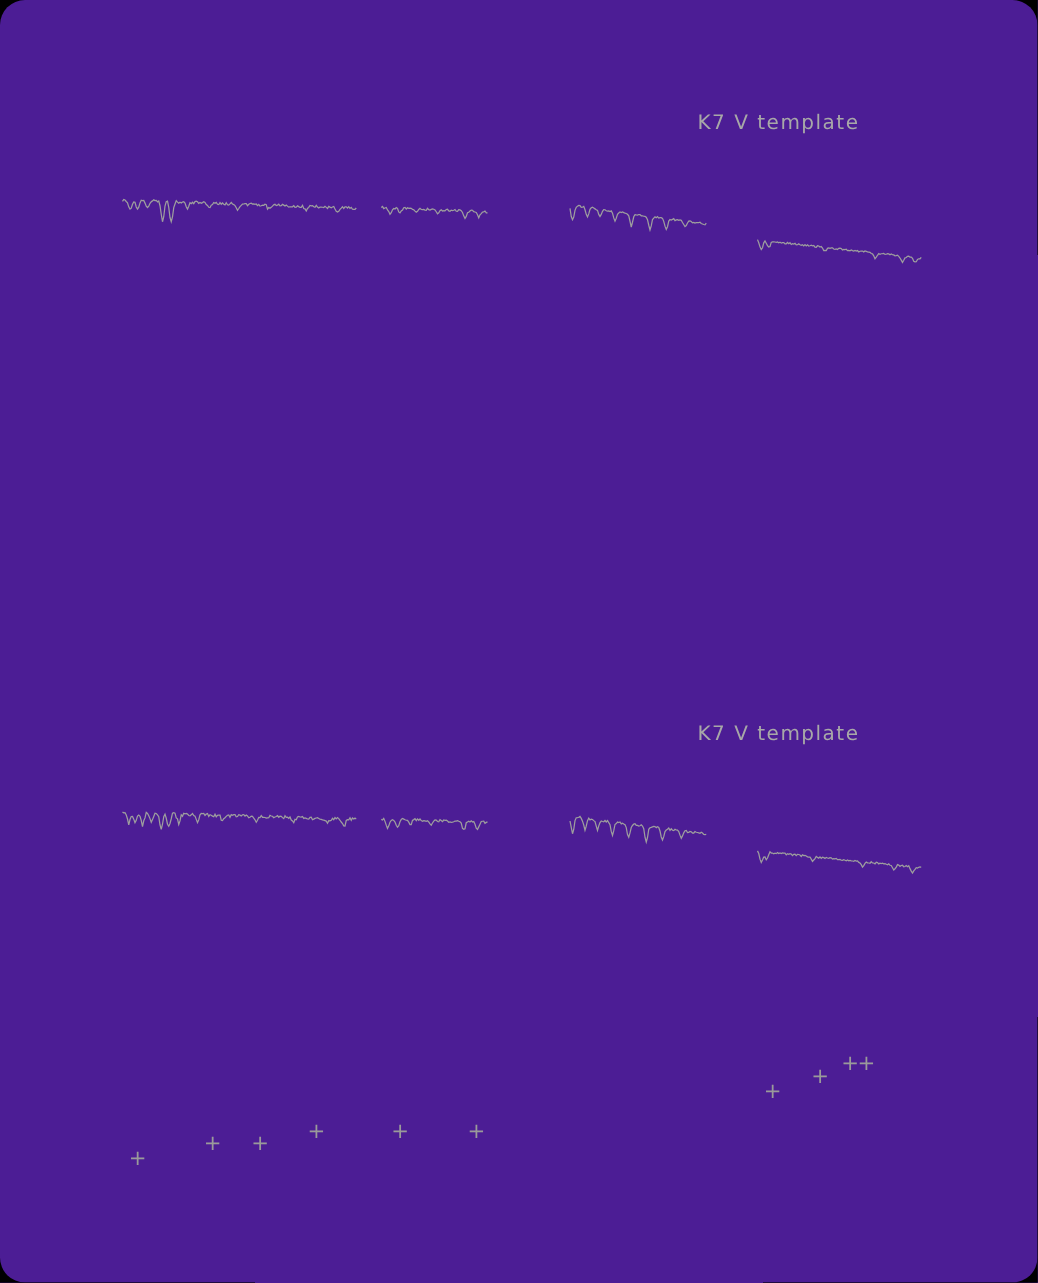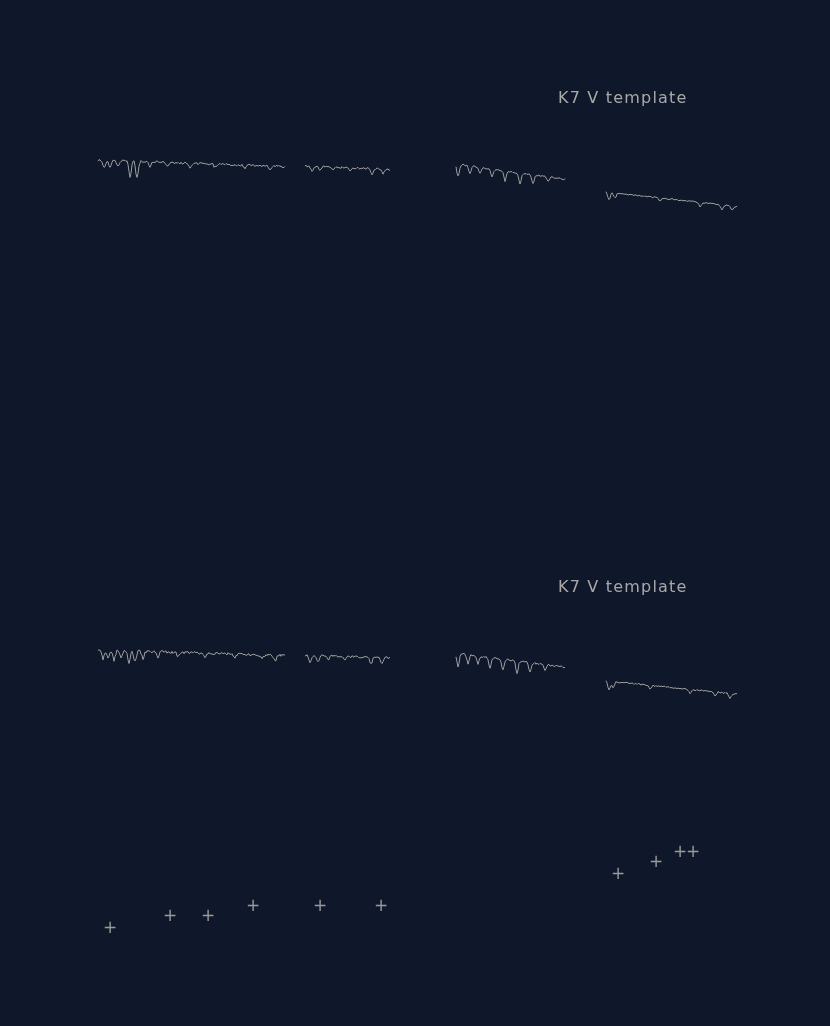--- a/index.html
+++ b/index.html
@@ -4,23 +4,24 @@
 <style>
   html, body {
     margin: 0;
     padding: 0;
     background: #000000;
   }
   #page {
     position: relative;
     width: 830px;
     height: 1026px;
-    background: #0f172a;
+    background: #4c1d95;
     overflow: hidden;
     font-family: "DejaVu Sans", sans-serif;
+    border-radius: 20px;
   }
   .panel {
     position: absolute;
     left: 0;
     width: 830px;
   }
   .panel-label {
     position: absolute;
     color: #a8a8a8;
     font-family: "DejaVu Sans", sans-serif;

